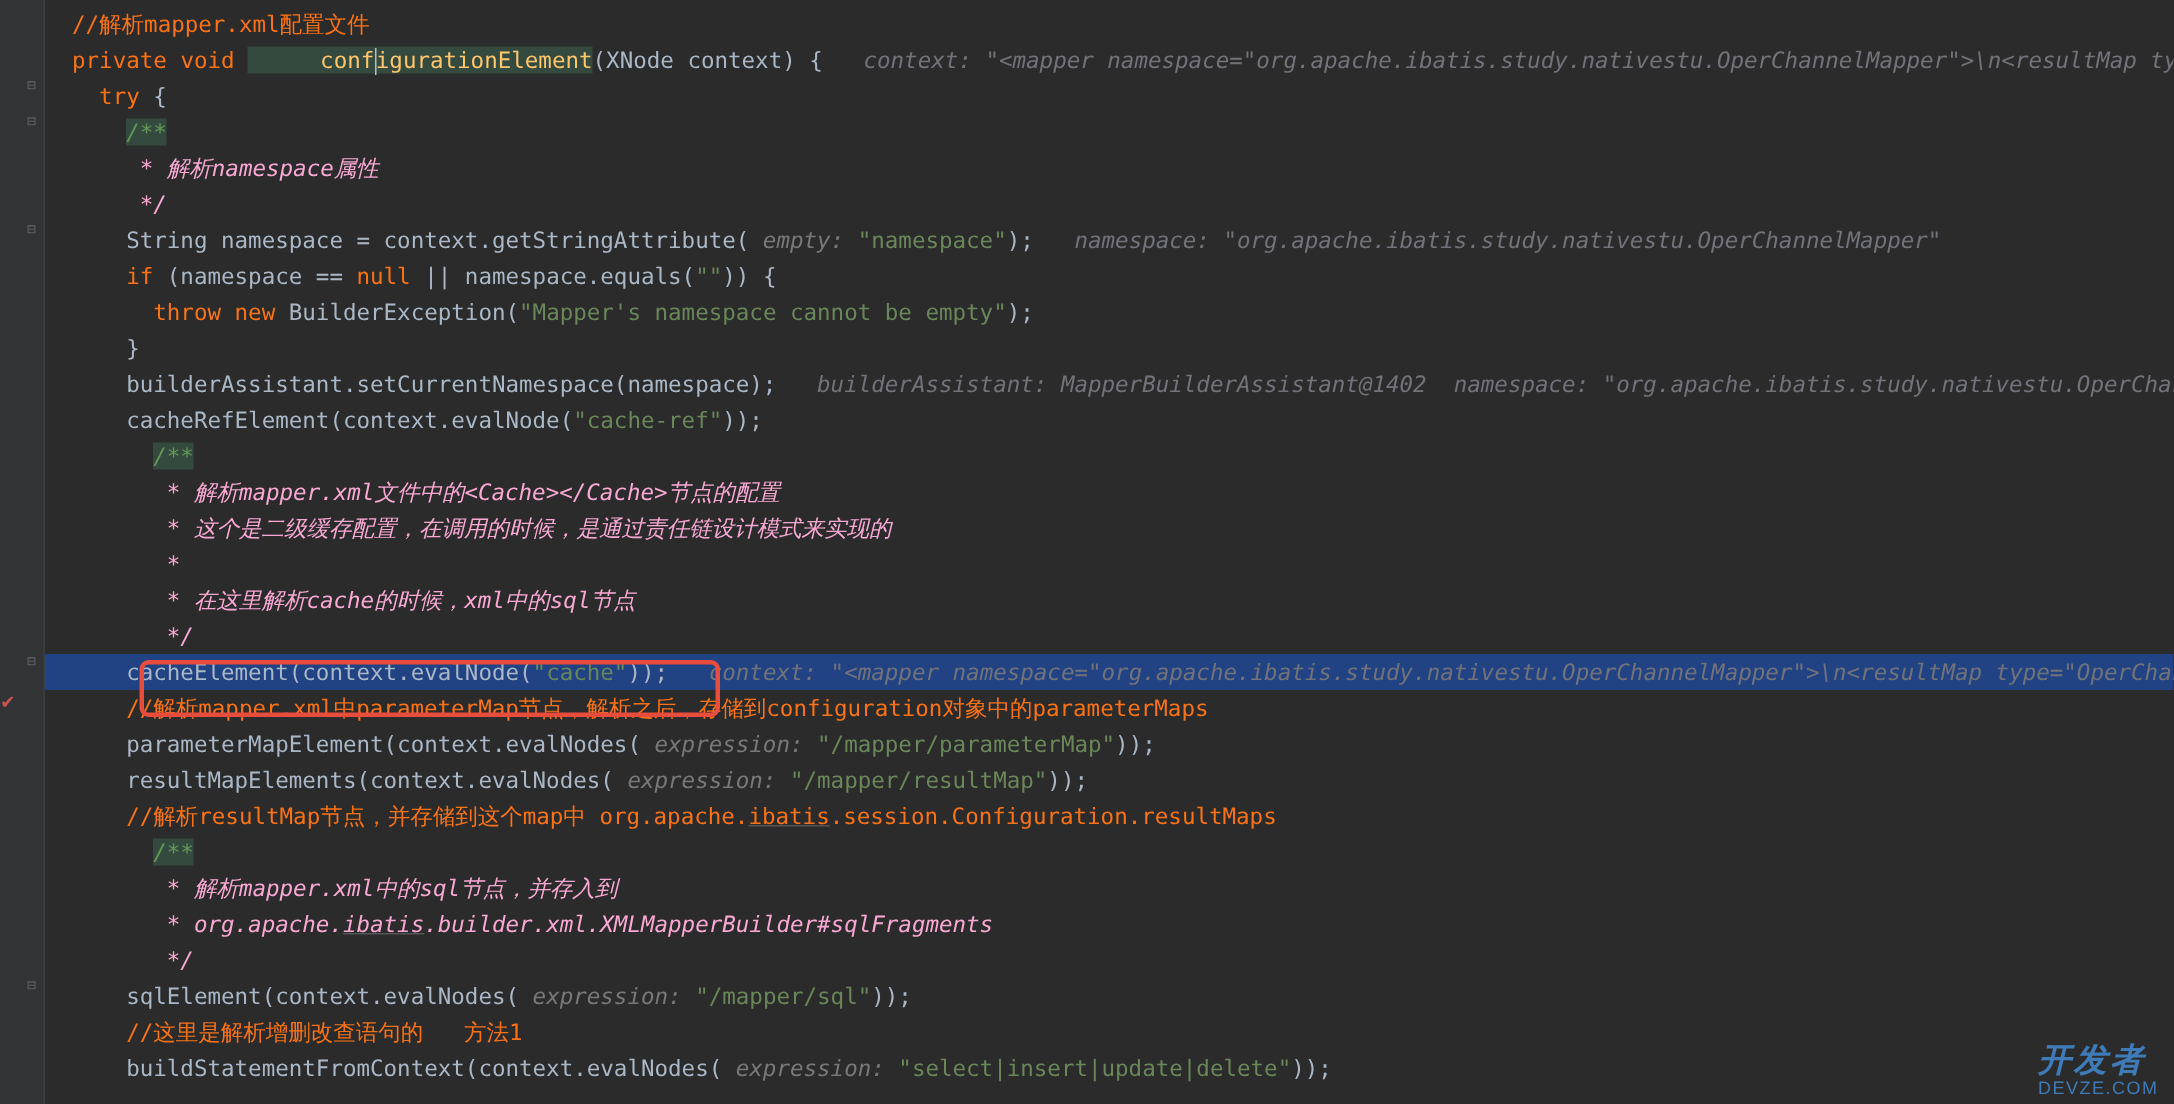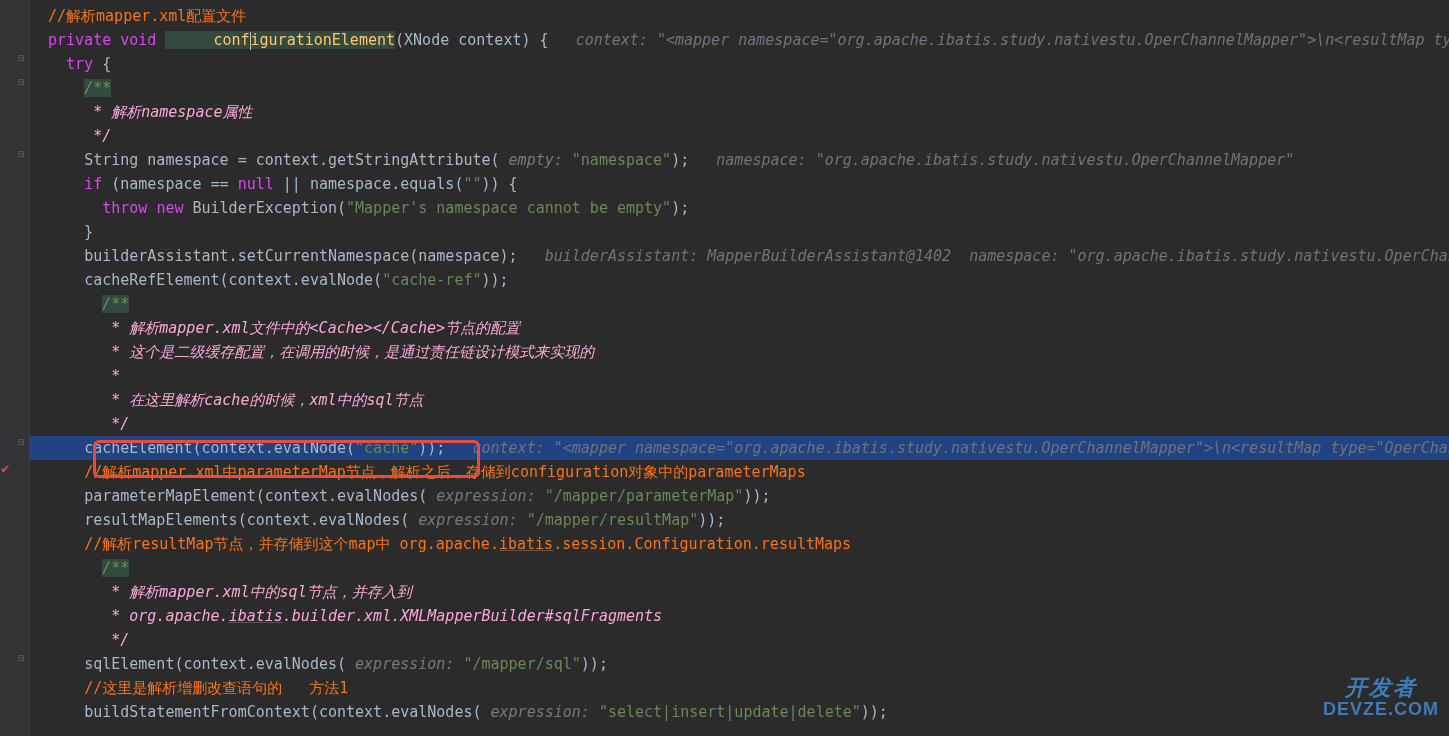--- a/index.html
+++ b/index.html
@@ -48,47 +48,47 @@
 }
 .red-box {
   position: absolute;
   border: 3px solid #e74c3c;
   border-radius: 6px;
   pointer-events: none;
   z-index: 10;
 }
 .comment { color: #f97316; }
 .doc-comment { color: #f9a8d4; font-style: italic; }
-.keyword { color: #d946ef; }
+.keyword { color: #f97316; }
 .string { color: #6a8759; }
 .identifier { color: #a9b7c6; }
 .param-hint { color: #787878; font-style: italic; }
 .inline-hint { color: #72737a; font-style: italic; }
 .highlighted-name { background: #344a3f; color: #ffc66d; padding-left: 48px; }
 .doc-start { background: #344a3f; color: #629755; font-style: italic; }
 .underline { text-decoration: underline; text-decoration-color: #555; }
 .watermark {
   position: absolute;
   right: 10px;
-  bottom: 16px;
+  bottom: 4px;
   color: #3e7bb8;
   font-family: Arial, sans-serif;
-  text-align: center;
+  text-align: left;
   line-height: 1.1;
   z-index: 20;
 }
 .watermark .top {
   font-size: 22px;
   font-weight: bold;
   font-style: italic;
   letter-spacing: 2px;
 }
 .watermark .bottom {
-  font-size: 18px;
-  font-weight: bold;
+  font-size: 12px;
+  font-weight: normal;
   letter-spacing: 1px;
 }
 .cursor {
   display: inline-block;
   width: 1px;
   height: 18px;
   background: #bbbbbb;
   vertical-align: middle;
 }
 </style>

